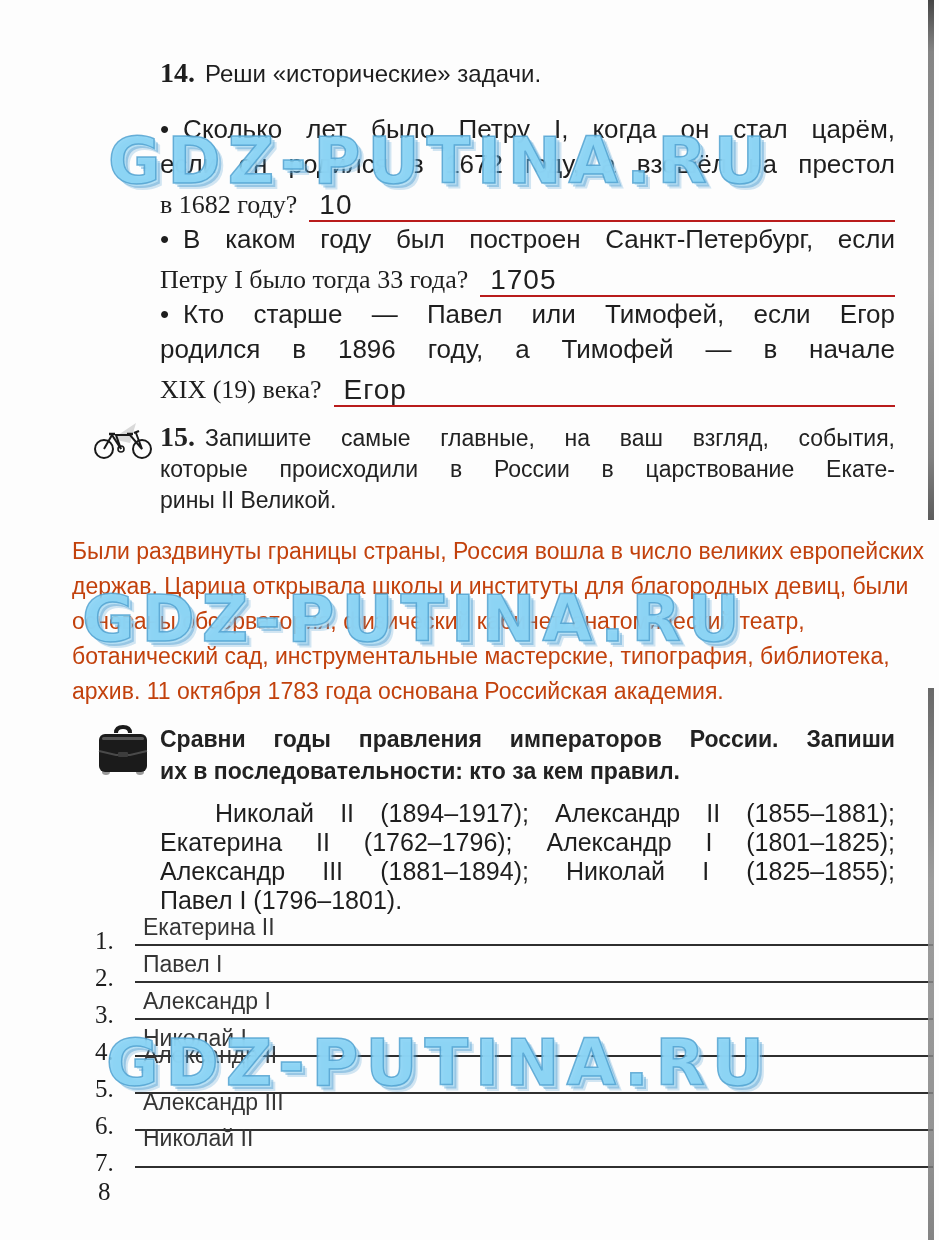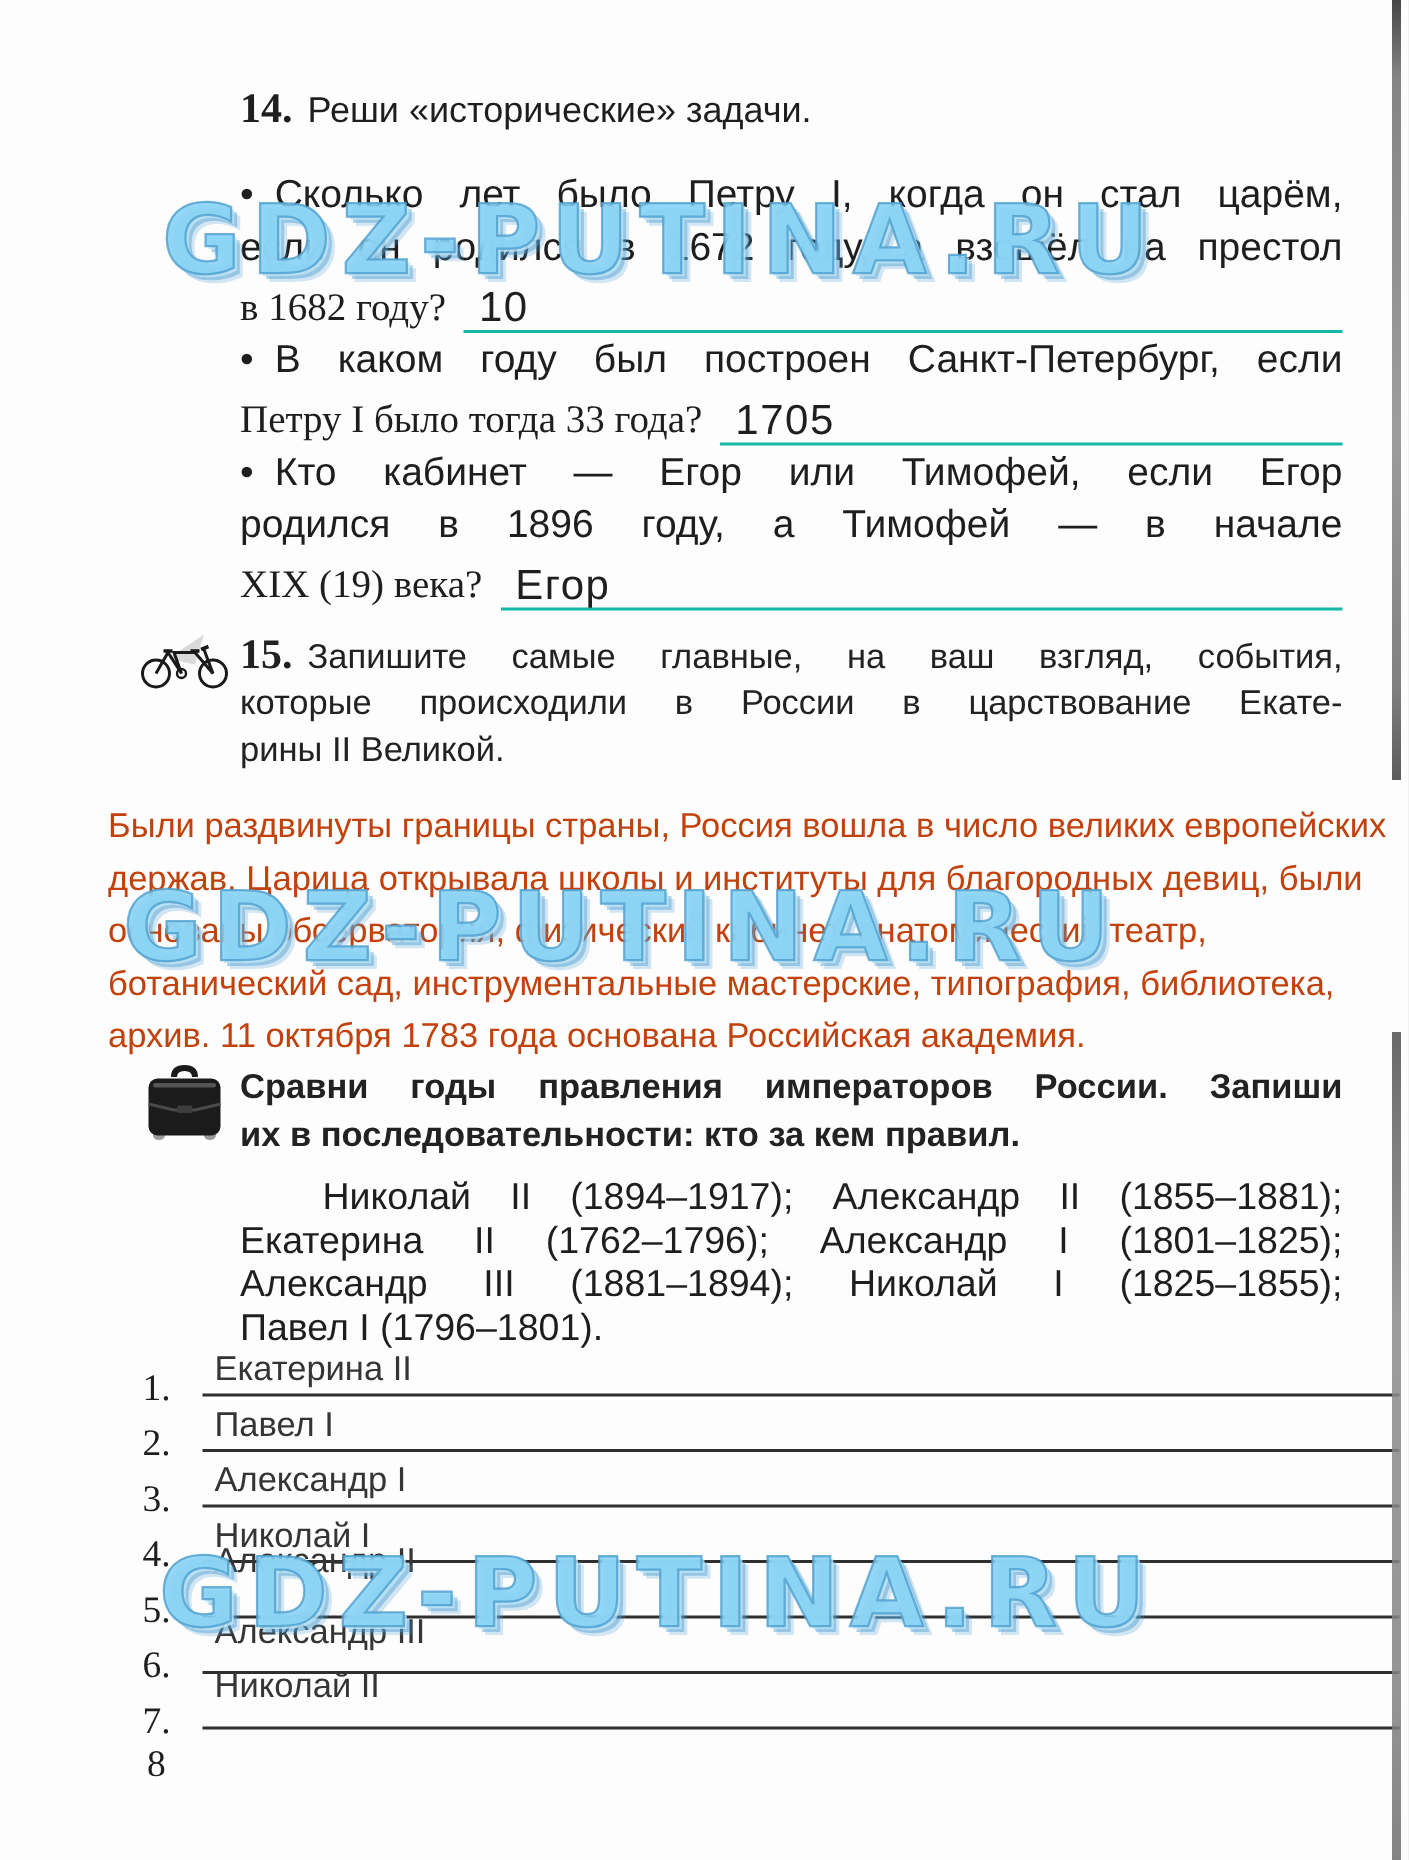--- a/index.html
+++ b/index.html
@@ -15,35 +15,35 @@
   .t-indent{margin-left:88px;width:735px;}
 
   
   .task-head{font-size:24px;line-height:36px;font-family:"Liberation Sans","DejaVu Sans",sans-serif;margin-bottom:20px;}
   .tnum{font-family:"Liberation Serif","DejaVu Serif",serif;font-weight:bold;font-size:28px;margin-right:10px;}
 
   
   .bullet-glyph{font-size:26px;margin-right:14px;}
   .ansline{display:flex;align-items:flex-end;height:40px;}
   .stub{font-size:26px;white-space:nowrap;padding-bottom:2px;}
-  .blank{flex:1;margin-left:12px;border-bottom:2px solid #14b8a6;position:relative;height:100%;}
+  .blank{flex:1;margin-left:12px;border-bottom:2px solid #b91c1c;position:relative;height:100%;}
   .hw-ans{position:absolute;left:10px;bottom:1px;font-family:"Liberation Sans","DejaVu Sans",sans-serif;
           font-size:28px;color:#1f1f1f;letter-spacing:1px;line-height:1;}
 
   
   .task15{position:relative;margin-top:14px;}
   .task15 .first{font-size:23px;}
   .bike-icon{position:absolute;left:-68px;top:0px;}
 
   
   .bluepara{margin-top:18px;width:863px;font-family:"Liberation Sans","DejaVu Sans",sans-serif;
             font-size:23px;line-height:35px;color:#c2410c;}
 
   
-  .cmp{position:relative;}
+  .cmp{position:relative;margin-top:14px;}
   .cmp .sansline{font-weight:bold;line-height:32px;}
   .case-icon{position:absolute;left:-64px;top:2px;}
   .source{margin-top:12px;}
   .source .serifline{font-size:25px;line-height:29px;}
   .source .ind{text-indent:55px;}
   .plainlast{text-align:left;text-align-last:left;}
 
   
   .numlist{margin-left:63px;width:798px;margin-top:0;}
   .nrow{position:relative;height:35px;border-bottom:2px solid #2f2f2f;}
@@ -111,21 +111,21 @@
         <div class="ansline">
           <span class="stub">Петру I было тогда 33 года?</span>
           <span class="blank">
             <span class="hw-ans">1705</span>
           </span>
         </div>
       </div>
 
       <div>
         <div class="jline serifline">
-          <span class="bullet-glyph">•</span><span>Кто кабинет — Егор или Тимофей, если Егор</span>
+          <span class="bullet-glyph">•</span><span>Кто старше — Павел или Тимофей, если Егор</span>
         </div>
         <div class="jline serifline">родился в 1896 году, а Тимофей — в начале</div>
         <div class="ansline">
           <span class="stub">XIX (19) века?</span>
           <span class="blank">
             <span class="hw-ans">Егор</span>
           </span>
         </div>
       </div>
     </div>

